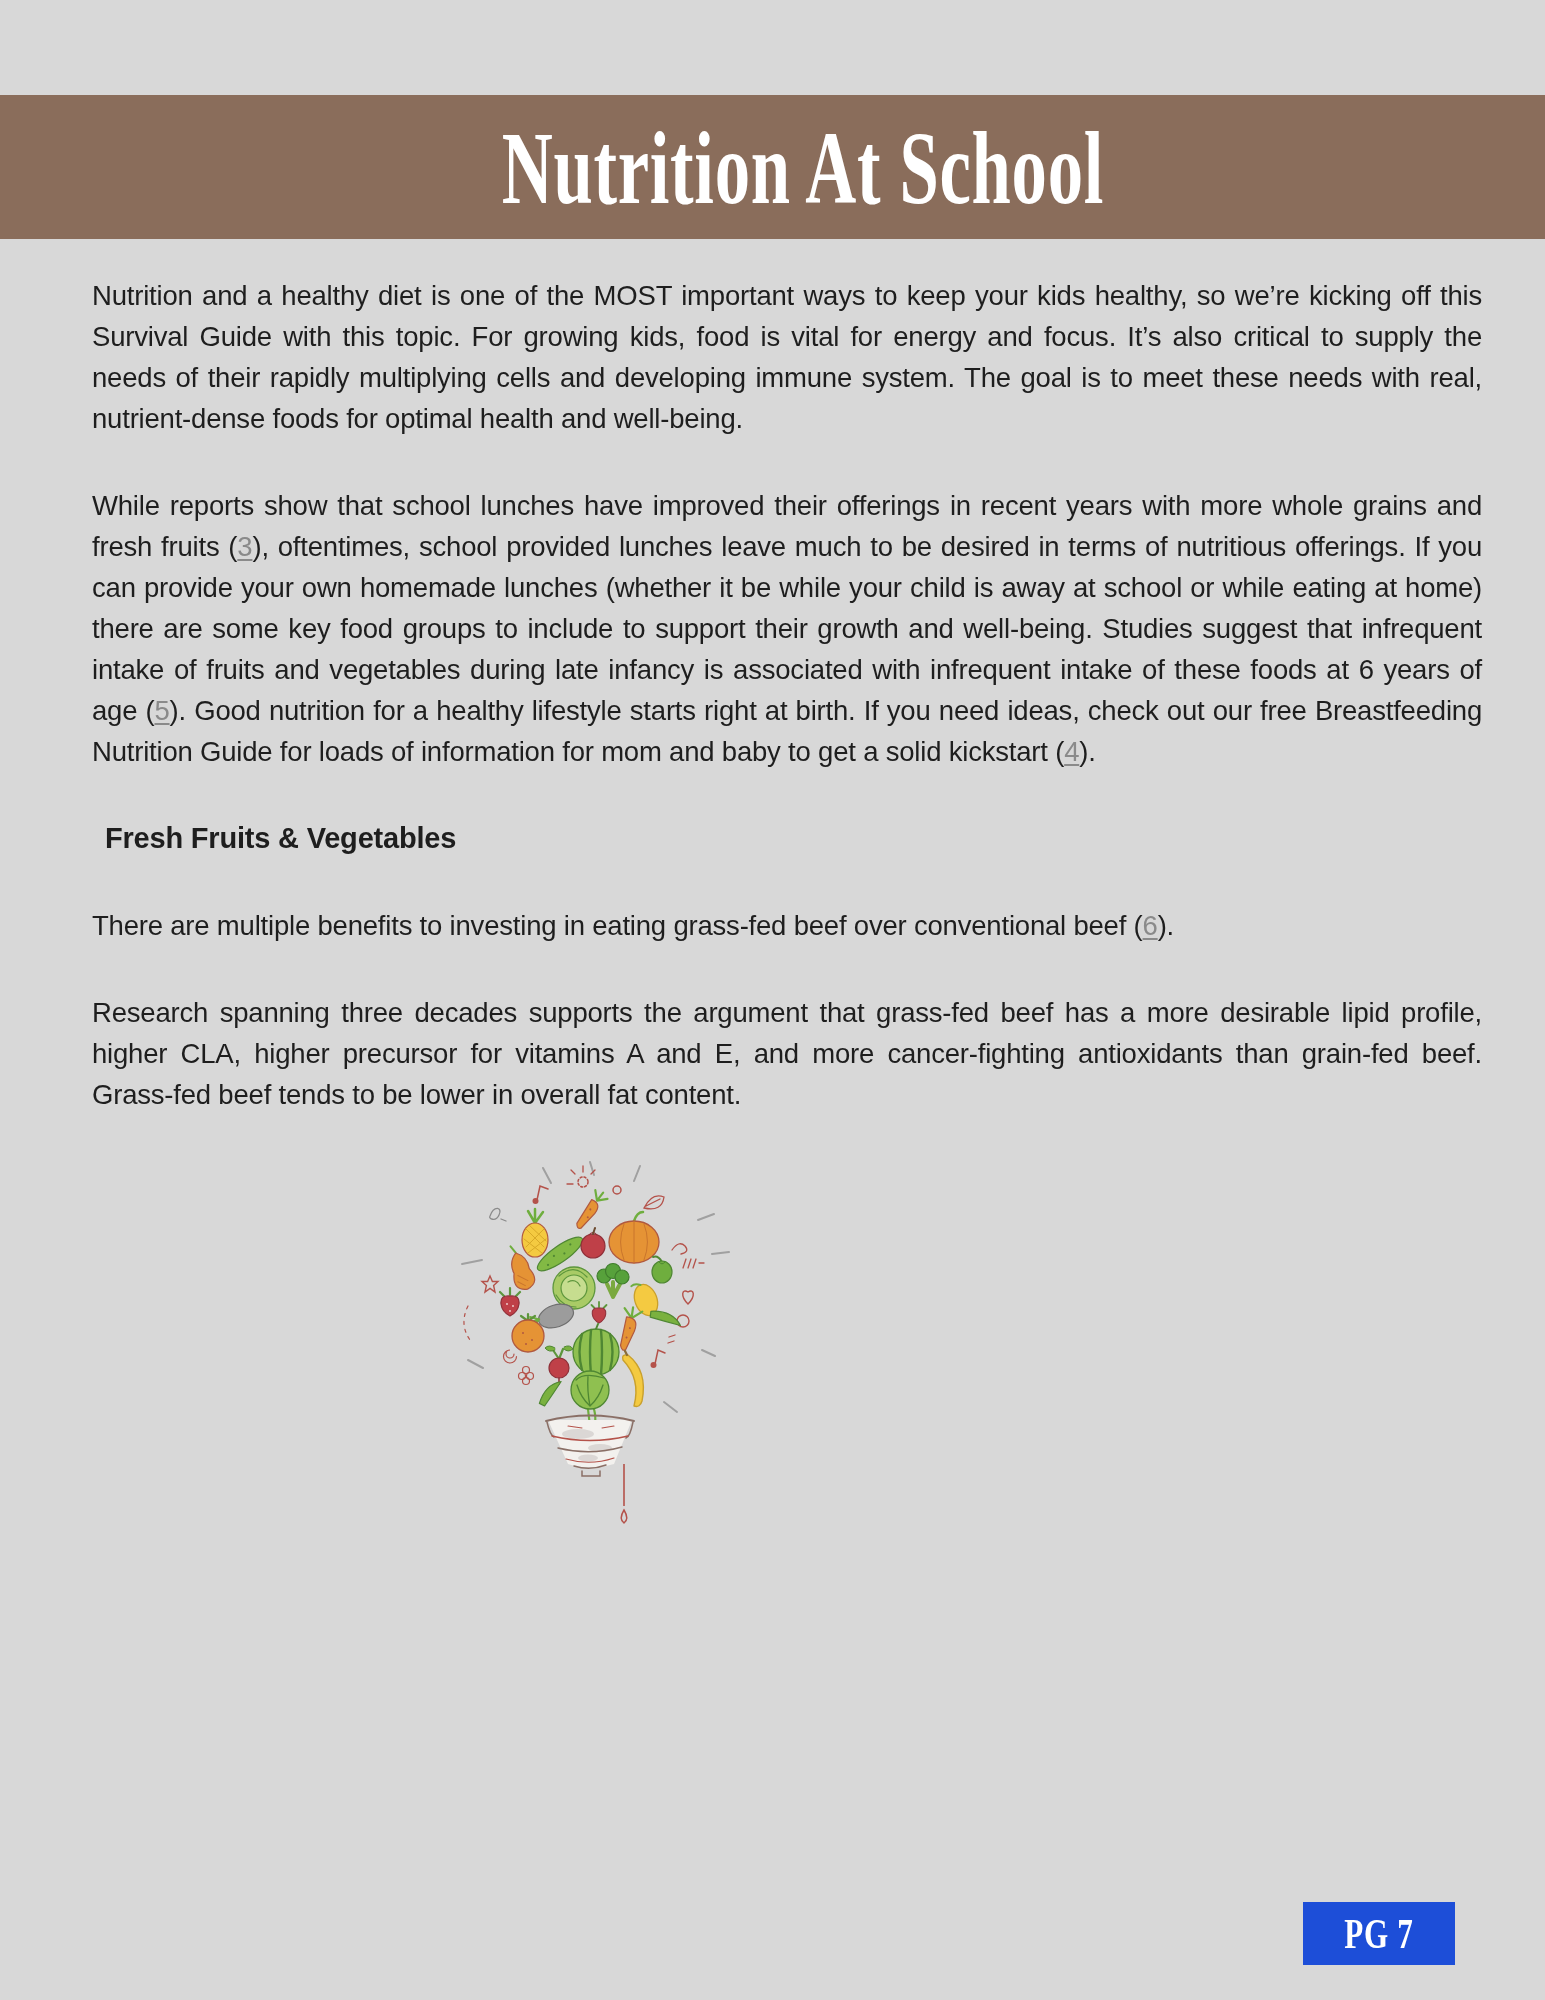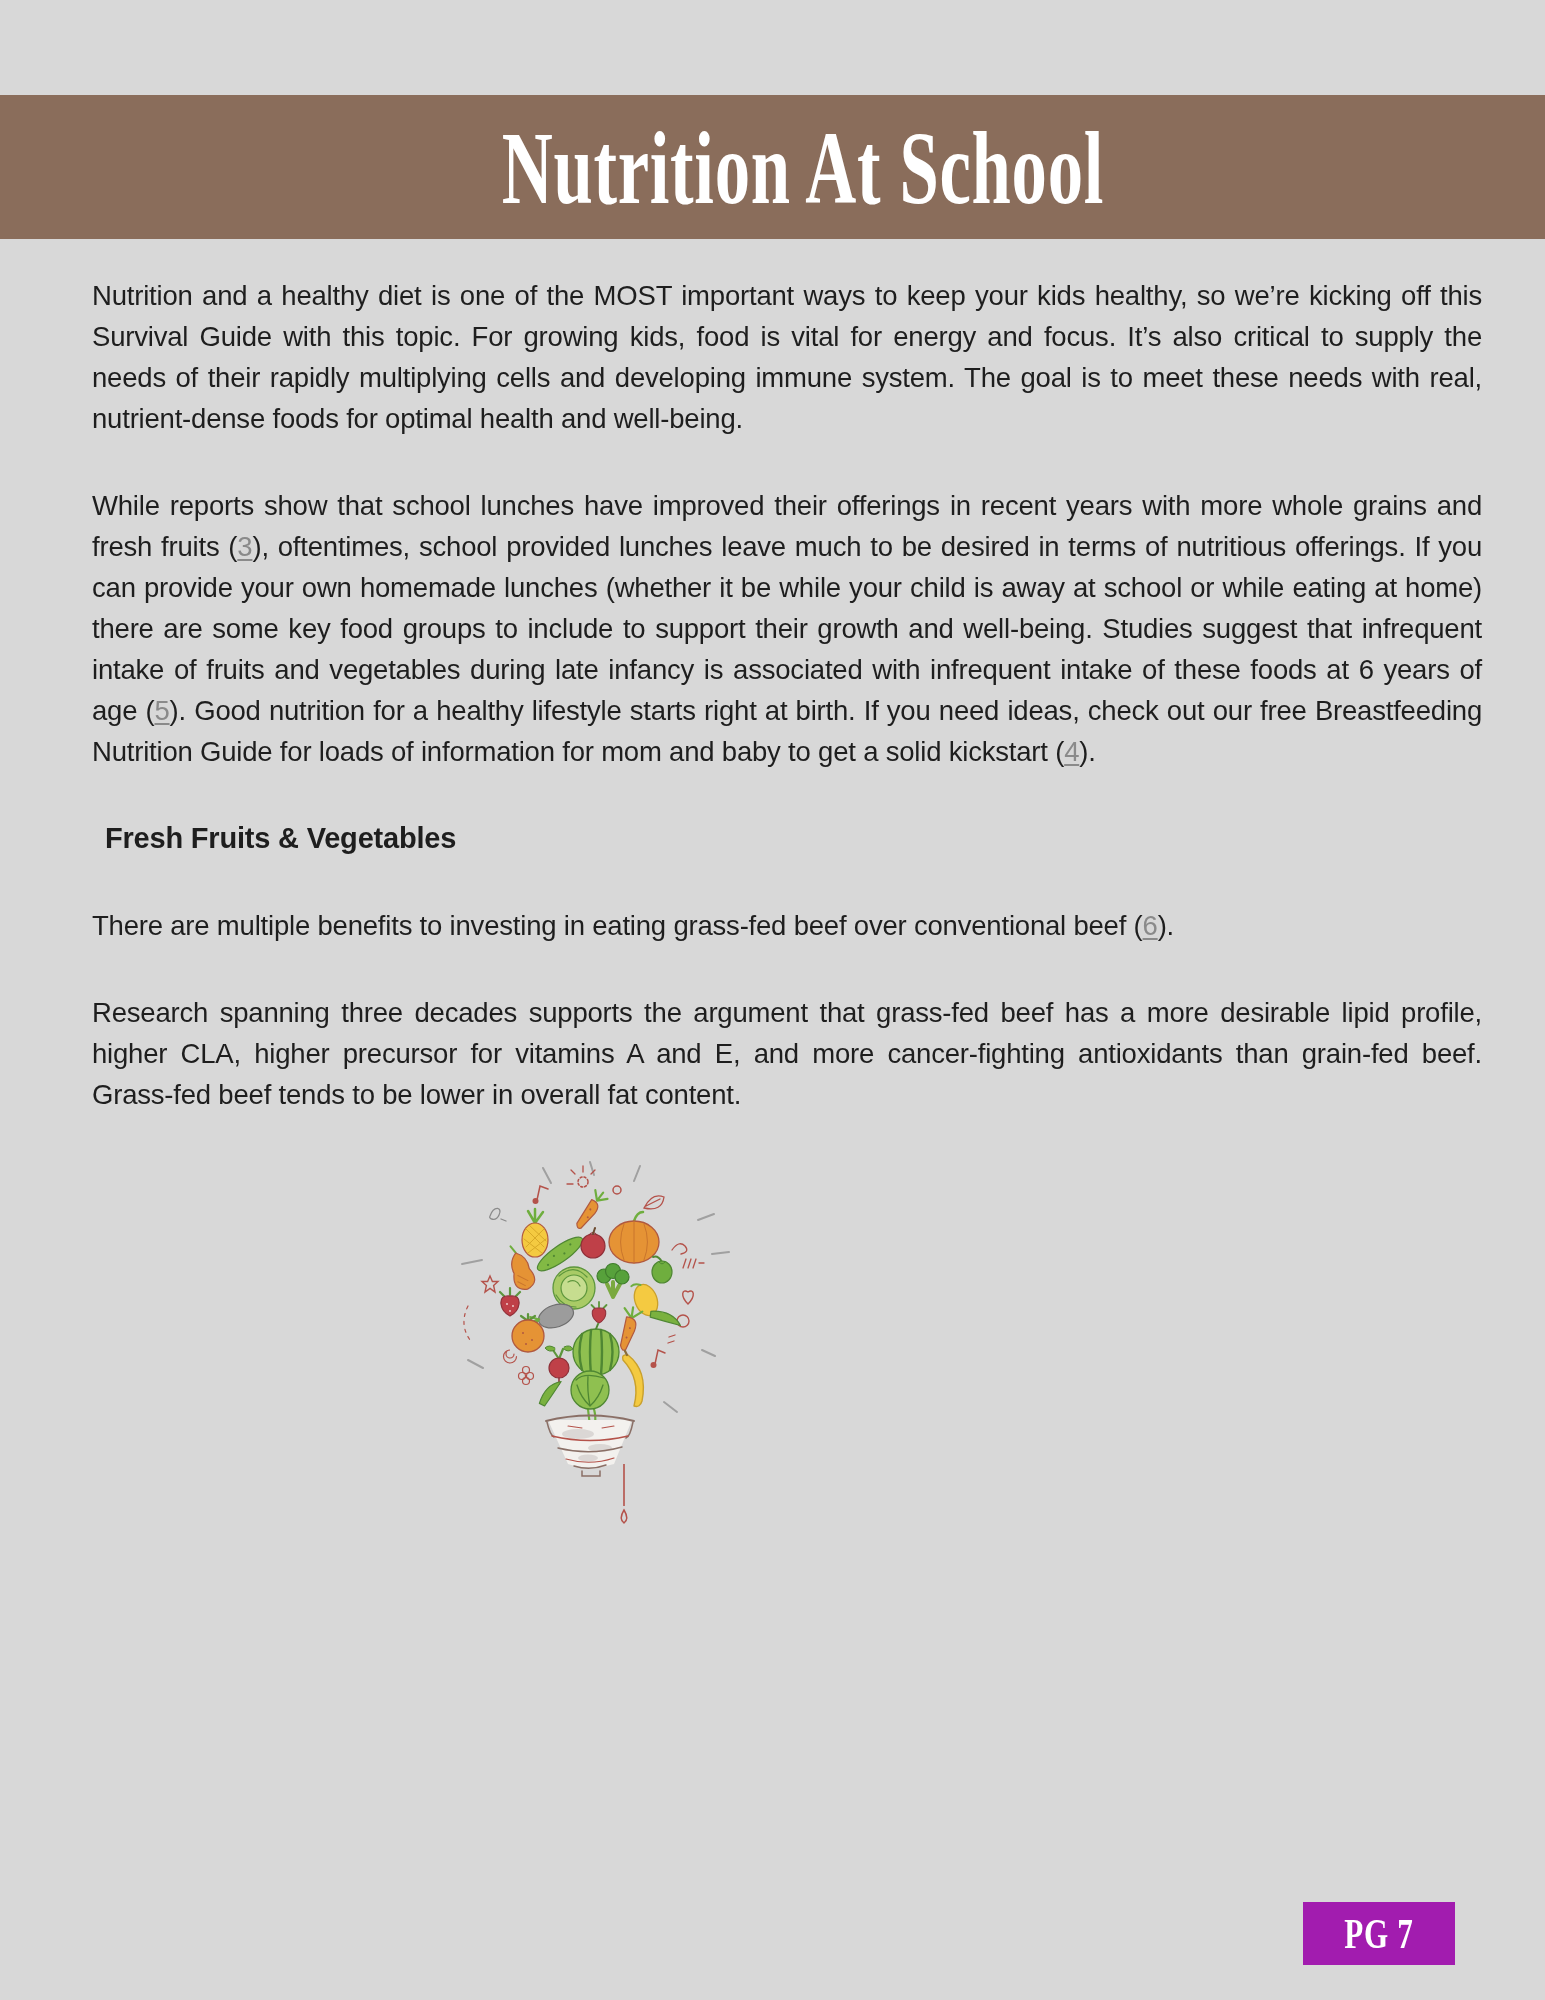--- a/index.html
+++ b/index.html
@@ -37,21 +37,21 @@
     margin:0 13px 46px;text-align:left;letter-spacing:-0.2px;
   }
   ul.nutrients{
     list-style:disc;margin:0 0 40px;padding-left:60px;text-align:left;
   }
   ul.nutrients li{line-height:42px;padding-left:13px;}
   a.cite{color:#8a8a8a;text-decoration:underline;text-underline-offset:3px;cursor:pointer;}
   .illustration{position:absolute;left:440px;top:1158px;width:310px;height:380px;}
   .pagebox{
     position:absolute;left:1303px;top:1902px;width:152px;height:63px;
-    background:#a21caf;display:flex;align-items:center;justify-content:center;
+    background:#1d4ed8;display:flex;align-items:center;justify-content:center;
   }
   .pagebox span{
     font-family:"Liberation Serif",serif;font-weight:bold;font-size:42px;
     color:#ffffff;letter-spacing:1px;transform:scaleX(0.74);
   }
 </style>
 </head>
 <body>
 
 <header class="banner">

